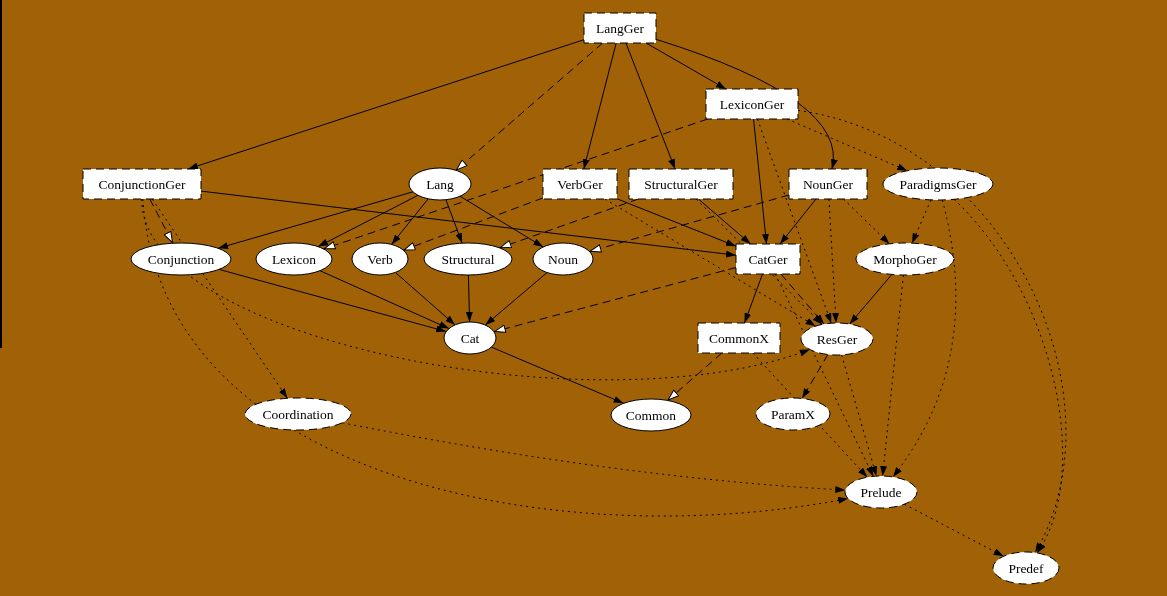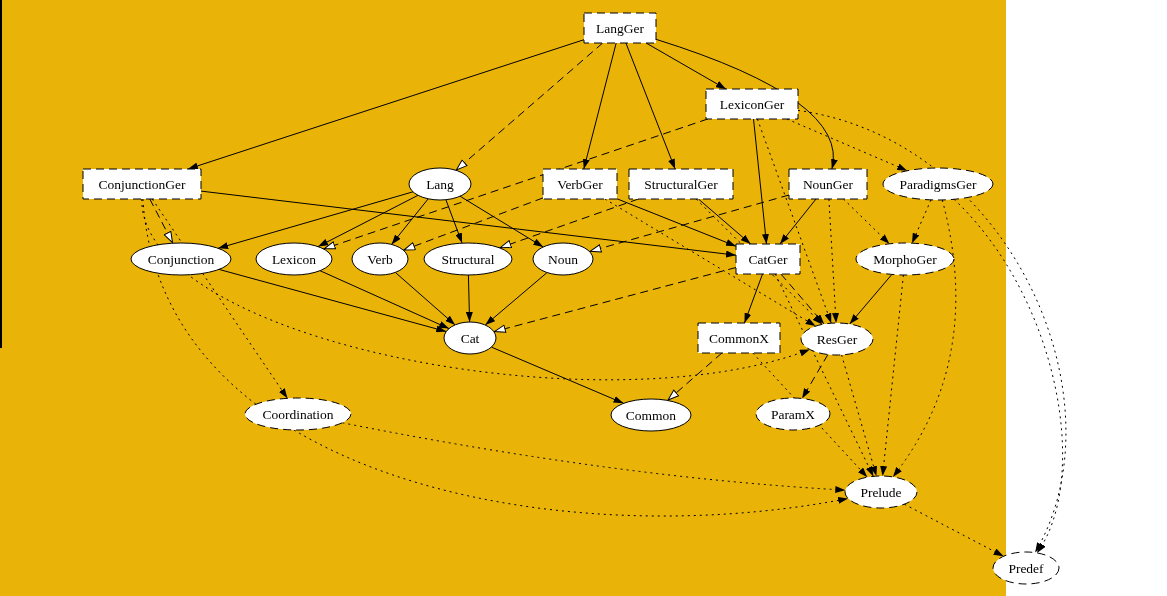--- a/index.html
+++ b/index.html
@@ -6,23 +6,23 @@
     margin: 0;
     padding: 0;
     background: #ffffff;
     width: 1167px;
     height: 596px;
     overflow: hidden;
     font-family: "Liberation Serif", "DejaVu Serif", serif;
   }
   .canvas {
     position: relative;
-    width: 1006px;
+    width: 1167px;
     height: 596px;
-    background: #eab308;
+    background: #a16207;
   }
   .left-edge {
     position: absolute;
     left: 0;
     top: 0;
     width: 2px;
     height: 348px;
     background: #000000;
   }
   svg text {

